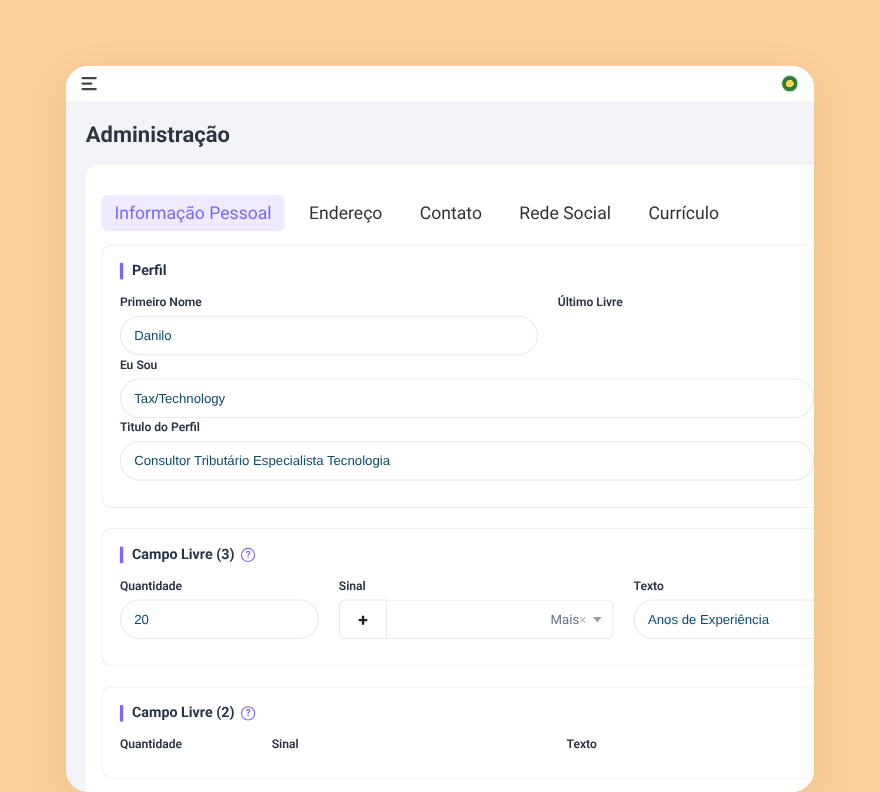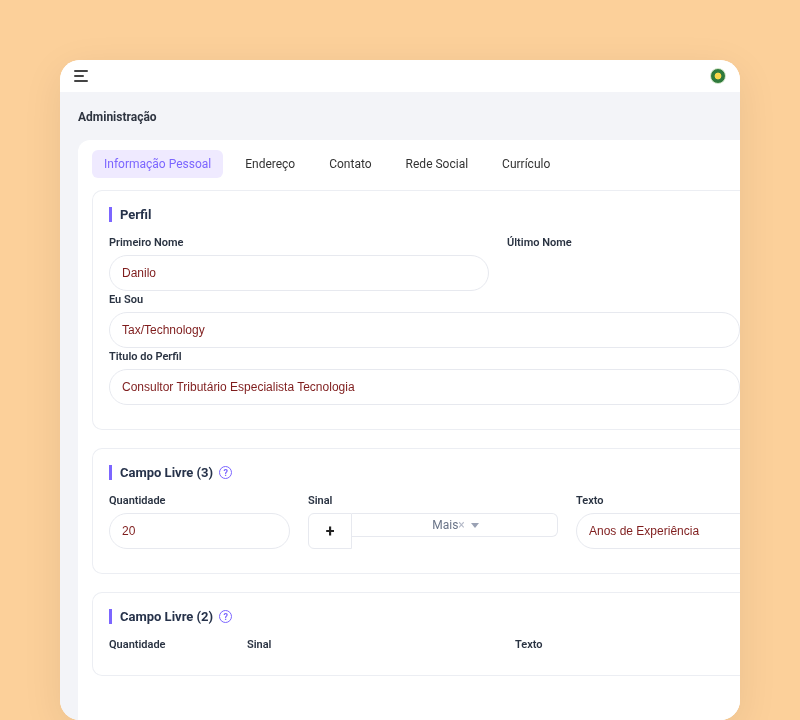--- a/index.html
+++ b/index.html
@@ -36,43 +36,44 @@
   .menu-icon span { display:block; height:2px; background:#444; border-radius:1px; }
   .menu-icon span:nth-child(1){ width: 14px; }
   .menu-icon span:nth-child(2){ width: 10px; }
   .menu-icon span:nth-child(3){ width: 14px; }
   .flag-icon { width:16px; height:16px; border-radius:50%; background: radial-gradient(circle at 50% 50%, #f9d74a 0 35%, #2f7a3d 36% 100%); border:1px solid #cfe3c4; }
   .page-header {
     background: #f3f4f8;
     padding: 18px 18px 16px 18px;
     flex: 0 0 auto;
   }
-  .page-title { font-size: 12px; font-weight: 700; color:#2e3440; }
+  .page-title { font-size: 20px; font-weight: 700; color:#2e3440; }
   .content-wrap {
     flex: 1 1 auto;
     background: #f3f4f8;
     padding: 0 0 0 18px;
     overflow: hidden;
   }
   .card {
     background: #fff;
     border-radius: 12px 0 0 0;
     height: 100%;
     overflow: hidden;
     padding: 0;
   }
   .tabs {
     display:flex; gap: 10px; padding: 10px 14px 12px 14px;
   }
   .tab {
-    font-size: 12px;
+    font-size: 16px;
     color:#333;
     padding: 7px 12px;
     border-radius: 6px;
     cursor: pointer;
+    margin-top: 17px;
   }
   .tab.active { background:#efeaff; color:#7c66ff; }
   .panel-area { padding: 0 0 0 14px; }
   .panel {
     border: 1px solid #eceef3;
     border-right: none;
     border-radius: 10px 0 0 10px;
     padding: 16px 0 24px 16px;
     margin-bottom: 18px;
     margin-right: 0;
@@ -95,35 +96,35 @@
   .field { display:flex; flex-direction:column; gap:6px; flex:1; }
   .field.small { flex: 0 0 120px; }
   .field.sign-col { flex: 0 0 250px; }
   .label { font-size: 11px; font-weight:600; color:#2a3342; }
   .input {
     height: 36px;
     border:1px solid #e7e9ef;
     border-radius:18px;
     padding: 0 12px;
     font-size: 12px;
-    color:#7f1d1d;
+    color:#0c4a6e;
     background:#fff;
     outline:none;
   }
   .sign-group { display:flex; align-items:stretch; }
   .sign-btn {
     width:44px; height:36px;
     border:1px solid #e7e9ef; border-radius:6px 0 0 6px;
     background:#fff; display:flex; align-items:center; justify-content:center;
     font-size:16px; font-weight:700; color:#222; cursor:pointer;
   }
   .sign-select {
-    flex:1; height:24px;
+    flex:1; height:36px;
     border:1px solid #e7e9ef; border-left:none; border-radius:0 6px 6px 0;
-    background:#fff; display:flex; align-items:center; justify-content:center;
+    background:#fff; display:flex; align-items:center; justify-content:flex-end;
     padding: 0 10px 0 12px; font-size:12px; color:#6a7488;
   }
   .sign-actions { display:flex; align-items:center; gap:6px; color:#9aa1b4; font-size:11px; }
   .chev-down { width:0;height:0;border-left:4px solid transparent;border-right:4px solid transparent;border-top:5px solid #9aa1b4; }
   .clear-x { font-size:12px; cursor:pointer; color:#b4b9c8; }
 </style>
 </head>
 <body>
 
 <div class="window">
@@ -158,21 +159,21 @@
           <div class="panel-title">
             <span>Perfil</span>
           </div>
 
           <div class="row">
             <div class="field" style="flex:0 0 380px;">
               <div class="label">Primeiro Nome</div>
               <input class="input" value="Danilo" style="">
             </div>
             <div class="field">
-              <div class="label">Último Nome</div>
+              <div class="label">Último Livre</div>
             </div>
           </div>
 
           <div class="row">
             <div class="field">
               <div class="label">Eu Sou</div>
               <input class="input" value="Tax/Technology" style="">
             </div>
           </div>
 

